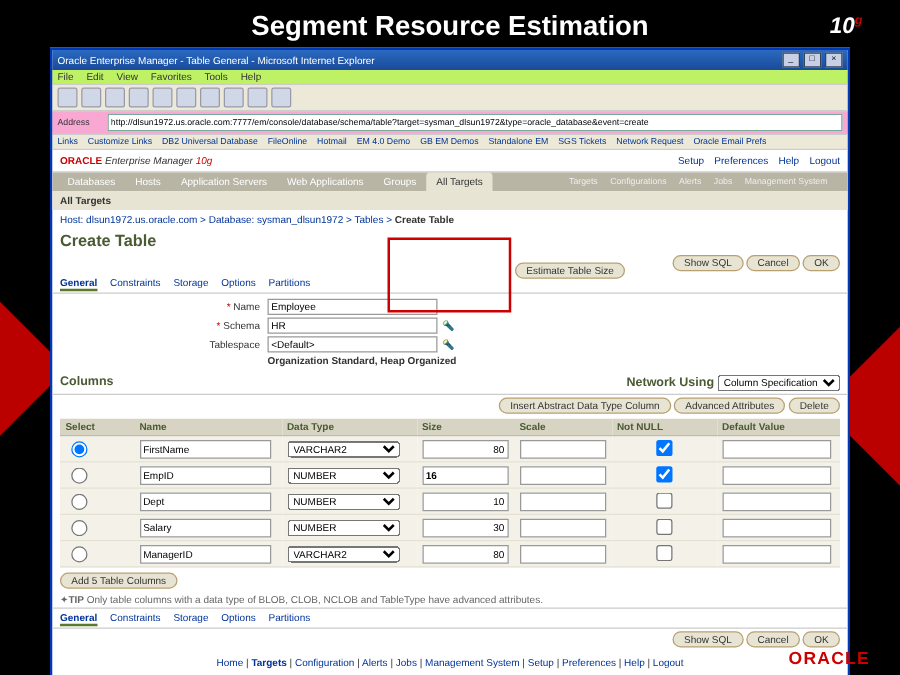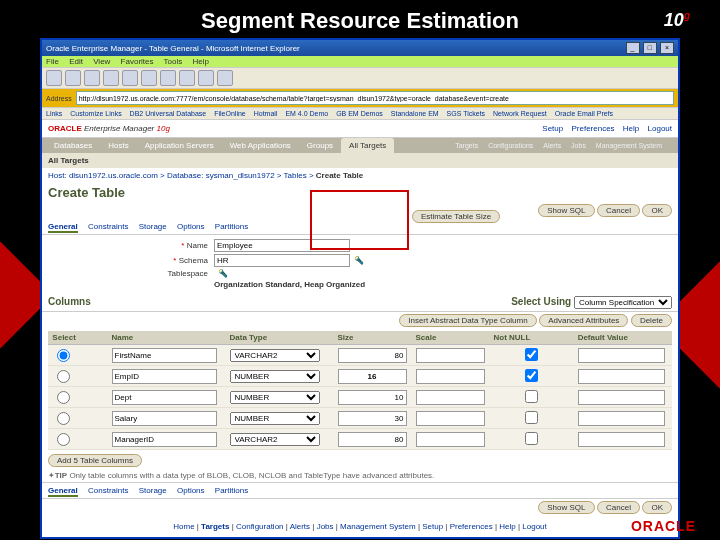--- a/index.html
+++ b/index.html
@@ -8,21 +8,21 @@
 .ten-g sup{font-size:10px;color:#c00}
 .deco1{position:absolute;width:90px;height:90px;background:#b00;transform:rotate(45deg);top:250px;left:-55px}
 .deco2{position:absolute;width:90px;height:90px;background:#b00;transform:rotate(45deg);top:280px;right:-45px}
 .browser{background:#ece9d8;border:2px solid #0038b8;width:640px;margin:0 auto;box-sizing:border-box;position:relative;z-index:2}
 .titlebar{background:linear-gradient(#2a6ac0,#1a4a9a);color:#fff;font-size:8px;padding:2px 4px;display:flex;justify-content:space-between;align-items:center}
 .win-btns span{display:inline-block;width:12px;height:10px;background:#c8d0e8;border:1px solid #345;margin-left:1px;text-align:center;font-size:7px;line-height:10px;color:#000}
 .menubar{background:#bef264;font-size:8px;padding:1px 4px;border-bottom:1px solid #ccc}
 .menubar span{margin-right:8px}
 .toolbar{background:#ece9d8;padding:2px 4px;border-bottom:1px solid #ccc;display:flex;gap:3px}
 .tb-btn{width:14px;height:14px;background:#d0d8e8;border:1px solid #99a;border-radius:2px}
-.addr{background:#eab308;font-size:7px;padding:2px 4px;display:flex;align-items:center;gap:4px;border-bottom:1px solid #ccc}
+.addr{background:#f9a8d4;font-size:7px;padding:2px 4px;display:flex;align-items:center;gap:14px;border-bottom:1px solid #ccc}
 .addr input{flex:1;font-size:7px;height:12px;border:1px solid #7a9;padding:0 2px}
 .linksbar{background:#ece9d8;font-size:7px;padding:2px 4px;border-bottom:1px solid #ccc;white-space:nowrap;overflow:hidden}
 .linksbar span{margin-right:6px;color:#003399}
 .page{background:#fff}
 .em-head{display:flex;justify-content:space-between;padding:4px 6px;border-bottom:1px solid #ccc;font-size:8px}
 .em-brand{color:#c00;font-weight:bold}
 .headlinks a{color:#003399;margin-left:6px;text-decoration:none}
 .navtabs{background:#b8b5a5;font-size:8px;padding:0 4px;display:flex;align-items:center}
 .navtabs span{padding:3px 8px;color:#fff;cursor:pointer}
 .navtabs .active{background:#e8e4d4;color:#333;border-radius:3px 3px 0 0}
@@ -169,31 +169,32 @@
         <label><span class="req">* </span><span>Name</span></label>
         <input type="text" value="Employee" style="">
       </div>
       <div class="form-row">
         <label><span class="req">* </span><span>Schema</span></label>
         <input type="text" value="HR" style="">
         <span style="margin-left:4px">🔦</span>
       </div>
       <div class="form-row">
         <label>Tablespace</label>
+        <input type="text" value="&lt;Default&gt;" style="">
         <span style="margin-left:4px">🔦</span>
       </div>
       <div class="org">
         <b>Organization</b> <b>Standard, Heap Organized</b>
       </div>
     </div>
 
     <div class="section-head">
       <span>Columns</span>
       <span>
-        <span>Select Using</span>
+        <span>Network Using</span>
         <select><option>Column Specification</option></select>
       </span>
     </div>
     <div class="sub-actions">
       <span class="btn">Insert Abstract Data Type Column</span>
       <span class="btn">Advanced Attributes</span>
       <span class="btn">Delete</span>
     </div>
 
     <table class="cols">
@@ -215,21 +216,21 @@
             <td><select><option>VARCHAR2</option></select></td>
             <td><input type="text" style="text-align: right;" value="80"></td>
             <td><input type="text" value="" style=""></td>
             <td style="text-align:center"><input type="checkbox" checked="" style=""></td>
             <td><input type="text" style=""></td>
           </tr>
           <tr>
             <td><input type="radio" name="sel" style=""></td>
             <td><input type="text" value="EmpID" style=""></td>
             <td><select><option>NUMBER</option></select></td>
-            <td><input type="text" style="text-align: center; font-weight: bold;" value="16"></td>
+            <td><input type="text" style="text-align: left; font-weight: bold;" value="16"></td>
             <td><input type="text" value="" style=""></td>
             <td style="text-align:center"><input type="checkbox" checked="" style=""></td>
             <td><input type="text" style=""></td>
           </tr>
           <tr>
             <td><input type="radio" name="sel" style=""></td>
             <td><input type="text" value="Dept" style=""></td>
             <td><select><option>NUMBER</option></select></td>
             <td><input type="text" style="text-align: right;" value="10"></td>
             <td><input type="text" value="" style=""></td>

